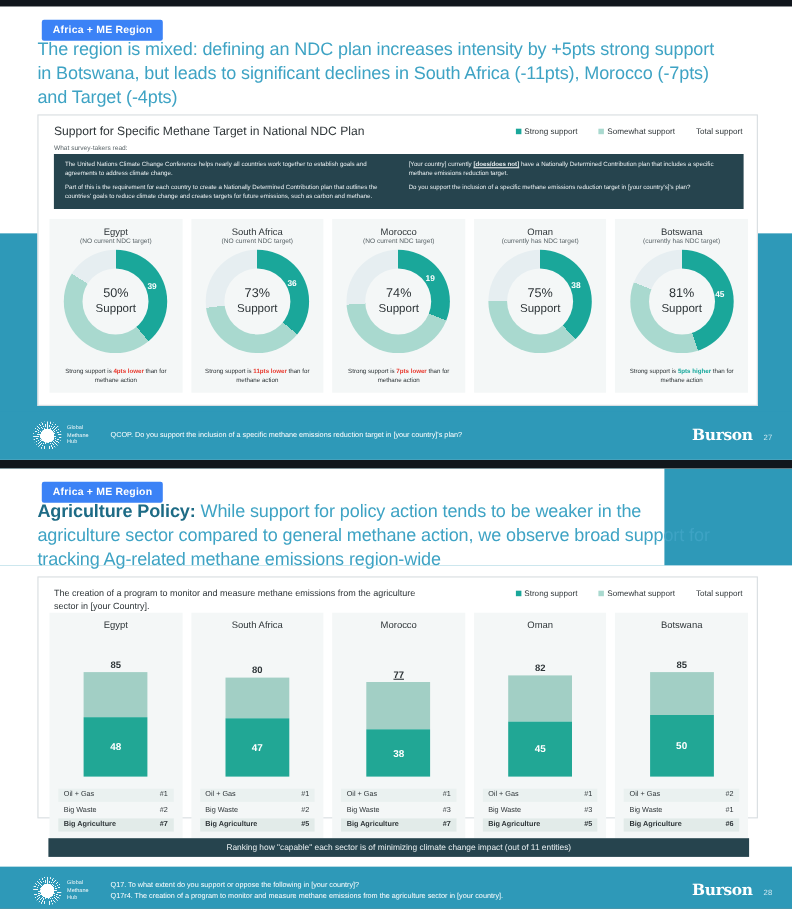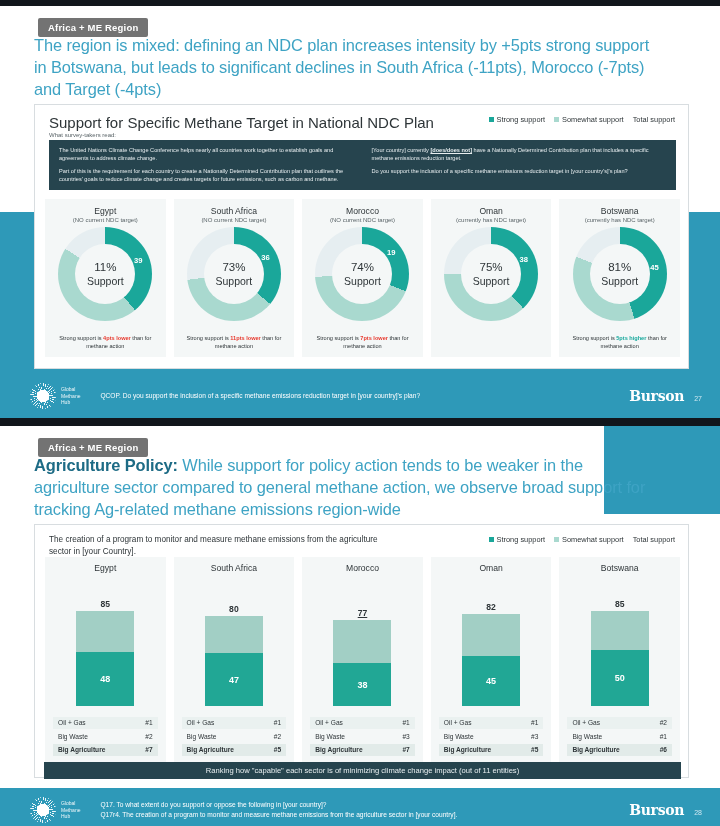--- a/index.html
+++ b/index.html
@@ -29,21 +29,21 @@
 
   .white-panel {
     position: absolute;
     background: #ffffff;
   }
 
   
   .region-badge {
     position: absolute;
     left: 38px; top: 12px;
-    background: #737373;
+    background: #3b82f6;
     color: #ffffff;
     font-size: 9.5px;
     font-weight: bold;
     letter-spacing: .2px;
     padding: 4px 10px 4px 10px;
     border-radius: 2px;
     z-index: 6;
     white-space: nowrap;
   }
 
@@ -67,39 +67,39 @@
     position: absolute;
     background: #ffffff;
     border: 1px solid #d8dde0;
     z-index: 7;
   }
   .card-1 { left: 34px; top: 98px; width: 655px; height: 265px; }
 
   .card-title {
     position: absolute;
     left: 14px; top: 9px;
-    font-size: 15px;
+    font-size: 11px;
     color: #2e3538;
   }
   .card-title-2 {
     position: absolute;
     left: 14px; top: 9px;
     font-size: 8.2px;
     color: #2e3538;
     line-height: 1.5;
     width: 330px;
   }
 
   
   .legend {
     position: absolute;
     right: 13px; top: 10px;
     display: flex;
     align-items: flex-start;
-    gap: 9px;
+    gap: 19px;
     font-size: 7.4px;
     color: #2e3538;
     margin-left: 44px;
   }
   .legend-item { display: flex; align-items: center; gap: 3px; white-space: nowrap; }
   .legend-swatch { width: 5px; height: 5px; display: inline-block; }
   .sw-strong { background: #1aa79a; }
   .sw-somewhat { background: #a9d9cf; }
 
   
@@ -372,21 +372,21 @@
       </div>
     </div>
 
     <div class="donut-row" id="donut-row">
         <div class="donut-cell">
           <div class="cell-country">Egypt</div>
           <div class="cell-sub">(NO current NDC target)</div>
           <div class="donut-wrap">
             <div class="donut-ring" style="background: conic-gradient(rgb(26, 167, 154) 0deg, rgb(26, 167, 154) 140.4deg, rgb(169, 217, 207) 140.4deg, rgb(169, 217, 207) 302.4deg, rgb(230, 238, 241) 302.4deg, rgb(230, 238, 241) 360deg);"></div>
             <div class="donut-hole">
-              <div class="donut-pct">11%</div>
+              <div class="donut-pct">50%</div>
               <div class="donut-lbl">Support</div>
             </div>
             <div class="donut-val" style="left: 75.7535px; top: 29.128px;">39</div>
           </div>
           <div class="cell-note"><span>Strong support is </span><b class="down">4pts lower</b><span> than for methane action</span></div>
         </div>
         <div class="donut-cell">
           <div class="cell-country">South Africa</div>
           <div class="cell-sub">(NO current NDC target)</div>
           <div class="donut-wrap">
@@ -458,21 +458,21 @@
 <div class="slide slide-2">
 
   <div class="teal-bg" style="left:0;top:0;width:720px;height:406px;"></div>
   <div class="white-panel" style="left:0;top:0;width:604px;height:88px;"></div>
   <div class="white-panel" style="left:0;top:88px;width:720px;height:274px;"></div>
 
   <div class="region-badge" style="top:12px;">Africa + ME Region</div>
 
   <div class="headline" style="top:28px;"><b>Agriculture Policy:</b><span> While support for policy action tends to be weaker in the agriculture sector compared to general methane action, we observe broad support for tracking Ag-related methane emissions region-wide</span></div>
 
-  <div class="card" style="left:34px;top:98px;width:655px;height:254px;">
+  <div class="card" style="left:34px;top:98px;width:655px;height:220px;">
 
     <div class="card-title-2">The creation of a program to monitor and measure methane emissions from the agriculture sector in [your Country].</div>
 
     <div class="legend">
       <span class="legend-item">
         <i class="legend-swatch sw-strong"></i>
         <span>Strong support</span>
       </span>
       <span class="legend-item">
         <i class="legend-swatch sw-somewhat"></i>

